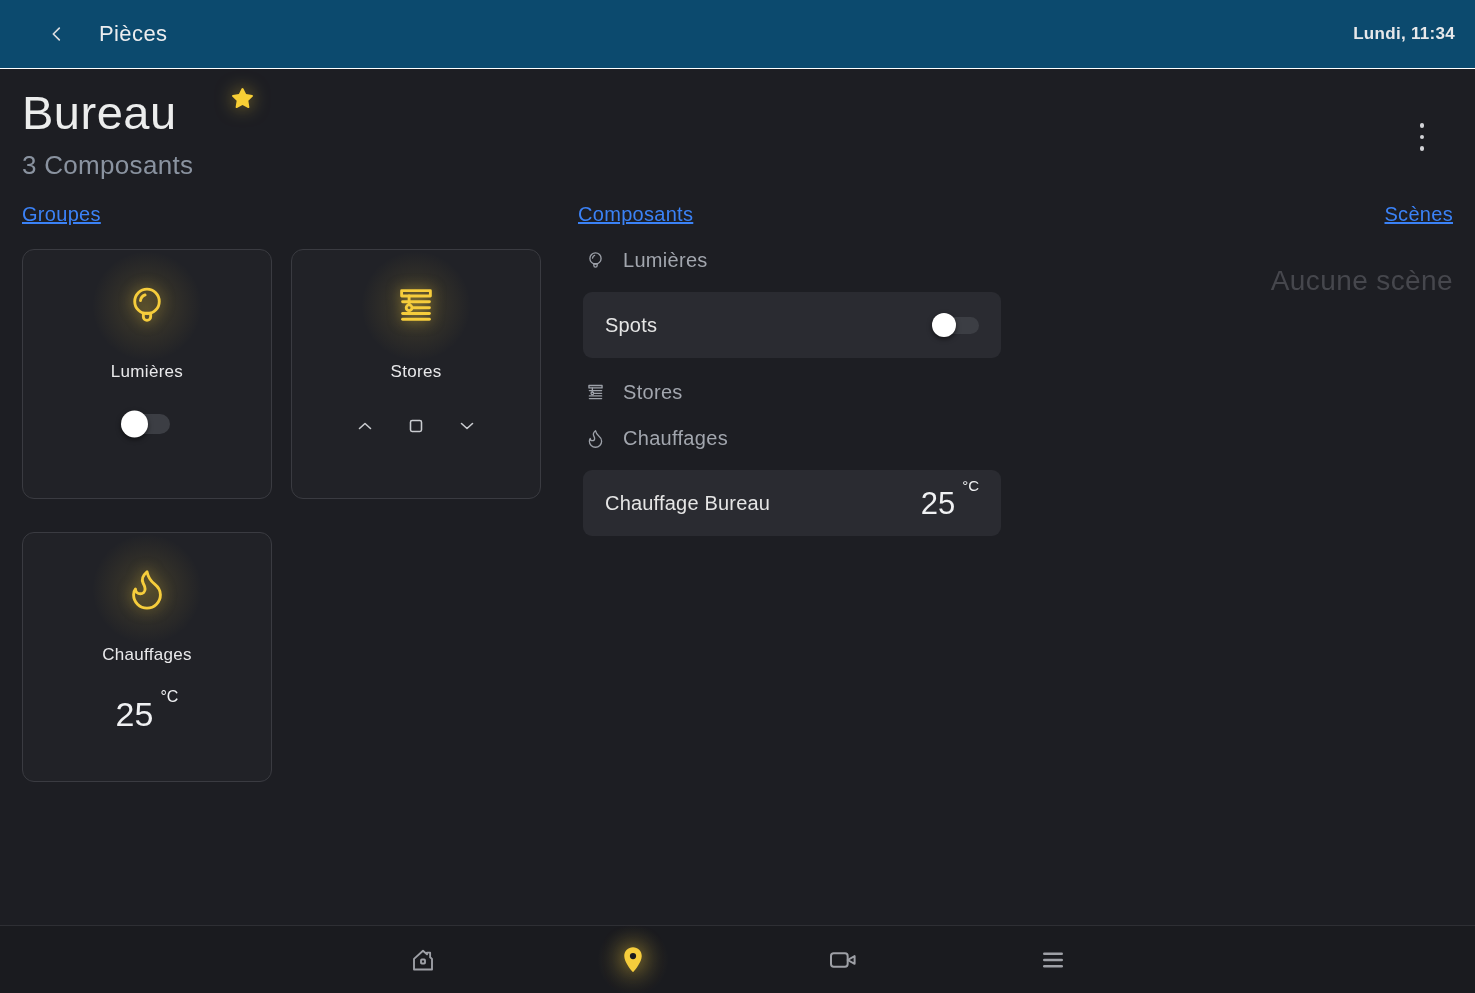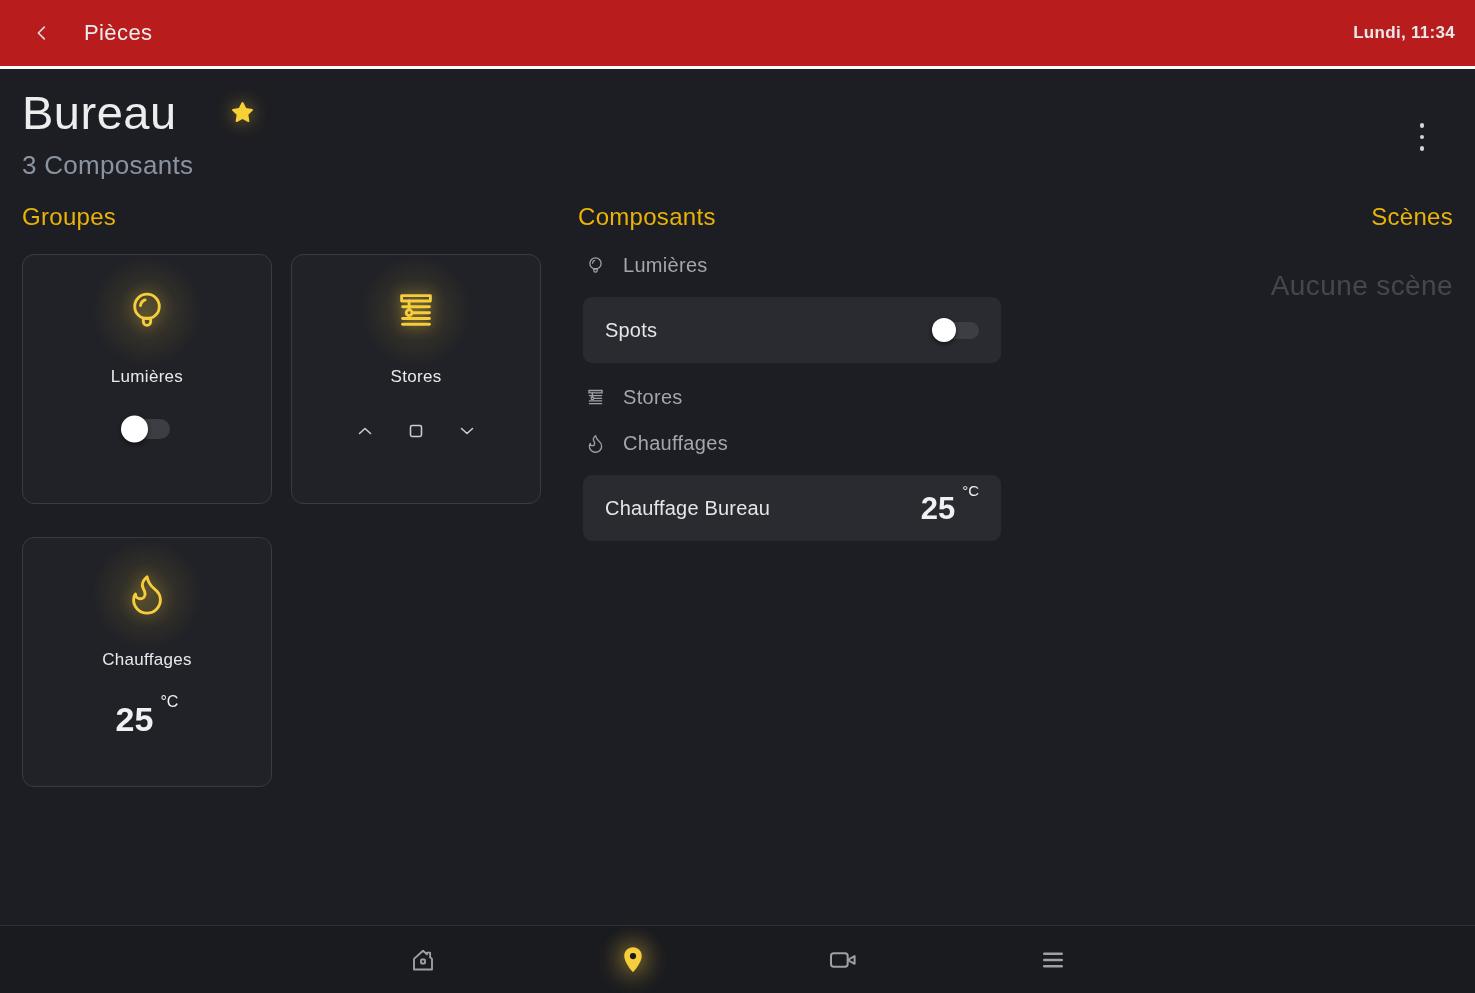--- a/index.html
+++ b/index.html
@@ -8,48 +8,48 @@
     font-family:"Liberation Sans", sans-serif;
     background:#1d1e23;
     color:#e9eaed;
     -webkit-font-smoothing:antialiased;
   }
   .app { width:1475px; height:993px; display:flex; flex-direction:column; background:#1d1e23; }
 
   
   .topbar {
     height:69px; flex:0 0 69px;
-    background:#b91c1c;
-    border-bottom:3px solid #ffffff;
+    background:#0c4a6e;
+    border-bottom:1px solid #ffffff;
     display:flex; align-items:center;
-    padding:0 20px 0 24px;
+    padding:0 20px 0 39px;
   }
   .back-btn { width:36px; height:36px; display:flex; align-items:center; justify-content:center; cursor:pointer; color:#dcdde0; }
   .topbar-title { font-size:22px; font-weight:500; letter-spacing:.4px; color:#ecedef; margin-left:24px; }
   .topbar-time { margin-left:auto; font-size:17px; font-weight:600; color:#e7e8ea; letter-spacing:.3px; }
 
   
   .content { flex:1 1 auto; padding:16px 22px 0 22px; position:relative; overflow:hidden; }
 
   .page-head { position:relative; }
-  .page-title-row { display:flex; align-items:center; gap:52px; }
+  .page-title-row { display:flex; gap:52px; }
   .page-title { font-size:47px; font-weight:400; color:#eceded; letter-spacing:.5px; }
   .fav-star { position:relative; display:flex; }
   .fav-star svg { filter: drop-shadow(0 0 9px rgba(248,207,53,.55)); }
   .page-subtitle { margin-top:10px; font-size:26px; color:#8a93a0; letter-spacing:.3px; }
   .kebab { position:absolute; top:30px; right:14px; width:34px; height:44px;
            display:flex; flex-direction:column; align-items:center; justify-content:center; gap:7px; cursor:pointer; }
   .kebab i { width:4.5px; height:4.5px; border-radius:50%; background:#d3d4d7; }
 
   
   .columns { display:flex; margin-top:22px; }
   .col-groups { width:556px; flex:0 0 556px; }
   .col-components { width:449px; flex:0 0 449px; }
   .col-scenes { flex:1 1 auto;text-align:right; }
-  .col-header { font-size:24px; font-weight:500; color:#eab308; letter-spacing:.3px; }
+  .col-header { font-size:20px; font-weight:500; color:#3b82f6; letter-spacing:.3px;text-decoration:underline; }
 
   
   .gcards { margin-top:23px; display:grid; grid-template-columns:250px 250px; column-gap:19px; row-gap:33px; }
   .gcard {
     width:250px; height:250px;
     background:#212227;
     border:1px solid #3a3b41;
     border-radius:12px;
     display:flex; flex-direction:column; align-items:center;
     cursor:pointer;
@@ -68,21 +68,21 @@
     width:27px; height:27px; border-radius:50%; background:#ffffff; box-shadow:0 2px 5px rgba(0,0,0,.55); }
   .toggle.small { width:44px; height:17px; }
   .toggle.small .knob { width:24px; height:24px; }
 
   
   .shutter { display:flex; align-items:center; gap:28px; color:#caccd0; }
   .shutter .sbtn { display:flex; align-items:center; justify-content:center; cursor:pointer; }
 
   
   .temp { display:flex; align-items:flex-start; color:#f0f1f3; }
-  .temp .temp-value { font-size:34px; font-weight:700; line-height:1; }
+  .temp .temp-value { font-size:34px; font-weight:400; line-height:1; }
   .temp .temp-unit { font-size:16px; font-weight:500; margin-left:7px; transform:translateY(-9px); }
   .temp.row-temp .temp-value { font-size:31px; }
   .temp.row-temp .temp-unit { font-size:15px; transform:translateY(-11px); }
 
   
   .section-label { display:flex; align-items:center; gap:17px; margin:23px 0 0 6px; color:#a2a6ae; }
   .section-label .sec-icon { width:22px; height:22px; display:flex; align-items:center; justify-content:center; color:#9da1a9; }
   .section-label .sec-text { font-size:20px; letter-spacing:.3px; }
   .crow {
     position:relative; width:418px; height:66px; margin-top:20px; margin-left:5px;

